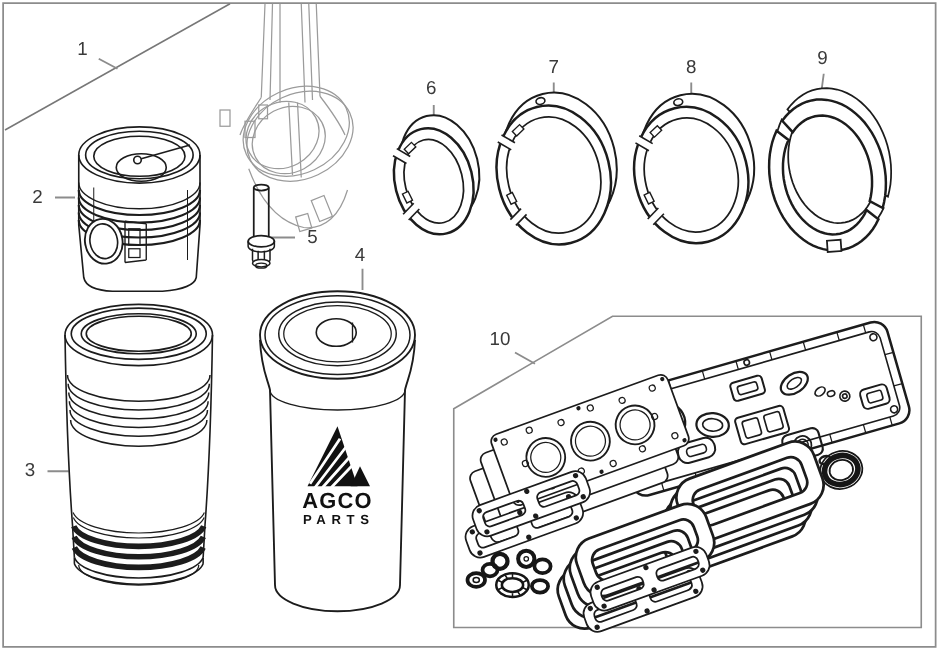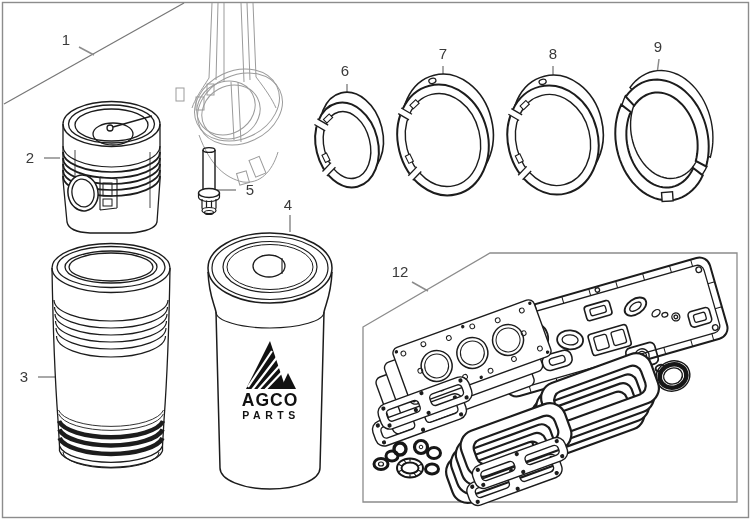--- a/index.html
+++ b/index.html
@@ -299,14 +299,14 @@
 
   <div class="callout" style="left:53px;top:31px">1</div>
   <div class="callout" style="left:17px;top:149px">2</div>
   <div class="callout" style="left:11px;top:368px">3</div>
   <div class="callout" style="left:275px;top:196px">4</div>
   <div class="callout" style="left:237px;top:181px">5</div>
   <div class="callout" style="left:332px;top:62px">6</div>
   <div class="callout" style="left:430px;top:45px">7</div>
   <div class="callout" style="left:540px;top:45px">8</div>
   <div class="callout" style="left:645px;top:38px">9</div>
-  <div class="callout" style="left:387px;top:263px">12</div>
+  <div class="callout" style="left:387px;top:263px">10</div>
 </div>
 
 </body></html>

